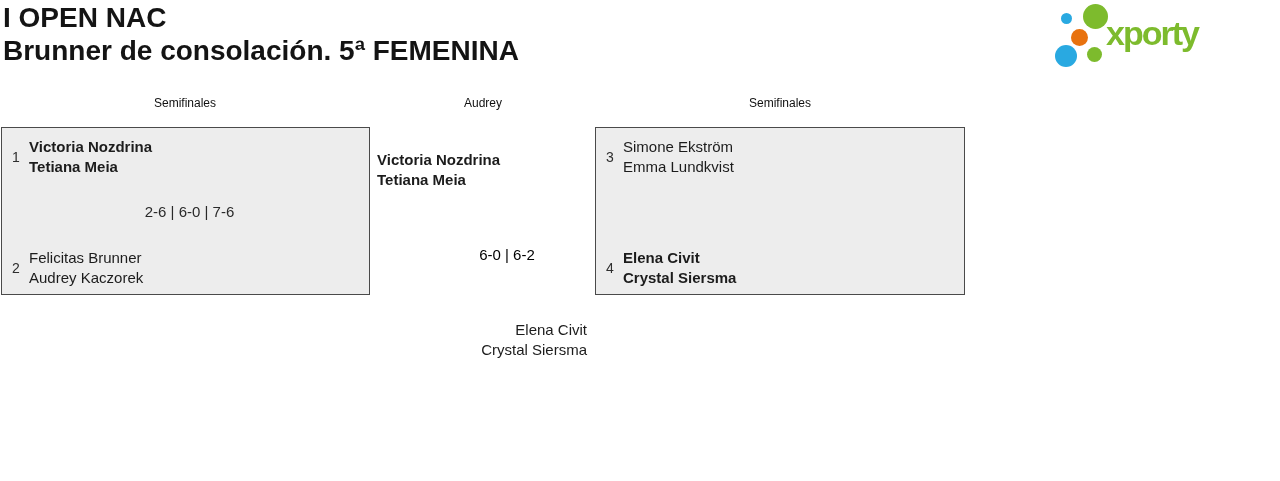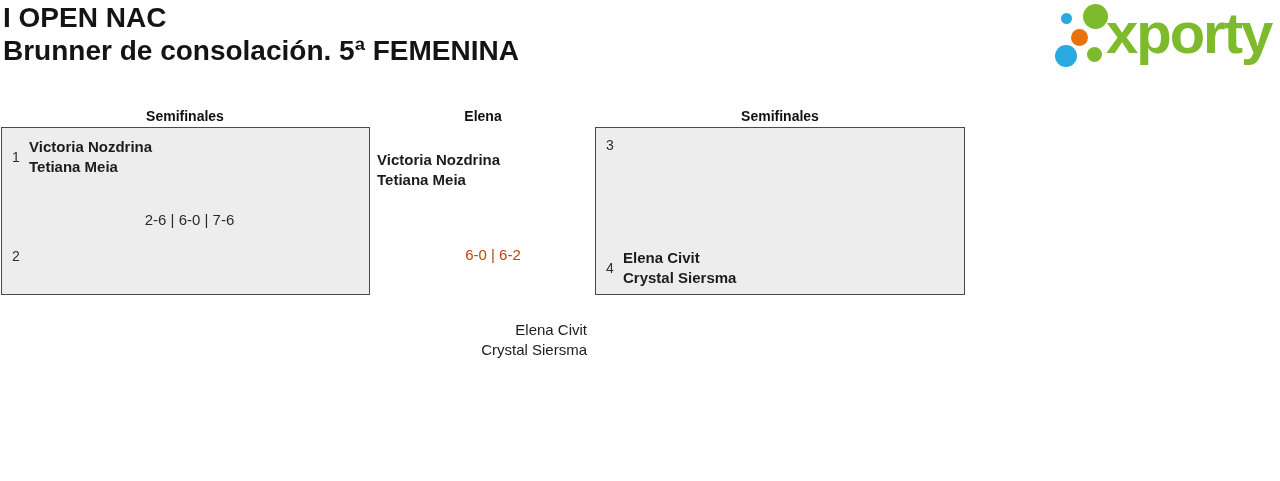--- a/index.html
+++ b/index.html
@@ -19,28 +19,28 @@
   
   .logo { position: absolute; left: 1048px; top: 0; width: 232px; height: 78px; display: block; text-decoration: none; cursor: pointer; }
   .dot { position: absolute; border-radius: 50%; }
   .dot-blue-small  { left: 13px; top: 13px; width: 11px; height: 11px; background: var(--blue, #29a9e1); }
   .dot-green-big   { left: 35px; top: 4px;  width: 25px; height: 25px; background: var(--green, #7dbb2d); }
   .dot-orange      { left: 23px; top: 29px; width: 17px; height: 17px; background: var(--orange, #e8720e); }
   .dot-blue-big    { left: 7px;  top: 45px; width: 22px; height: 22px; background: var(--blue, #29a9e1); }
   .dot-green-small { left: 39px; top: 47px; width: 15px; height: 15px; background: var(--green, #7dbb2d); }
   .logo-text {
     position: absolute; left: 58px; top: 4px;
-    font-size: 58px; line-height: 58px; font-weight: 700; letter-spacing: -2px;
+    font-size: 34px; line-height: 58px; font-weight: 700; letter-spacing: -2px;
     color: var(--green, #7dbb2d);
   }
 
   
   .round-header {
-    position: absolute; top: 108px; text-align: center;
-    font-size: 14px; font-weight: 700; color: #101010;
+    position: absolute; top: 96px; text-align: center;
+    font-size: 12px; font-weight: 400; color: #101010;
   }
   .rh-left  { left: 0;     width: 370px; }
   .rh-final { left: 370px; width: 226px; }
   .rh-right { left: 595px; width: 370px; }
 
   
   .match-box {
     position: absolute; top: 127px; height: 168px; box-sizing: border-box;
     background: #ededed; border: 1px solid #4a4a4a;
   }
@@ -49,32 +49,32 @@
 
   .team { position: absolute; left: 9px; right: 8px; display: flex; align-items: center; }
   .team-top    { top: 9px; }
   .team-bottom { top: 120px; }
   .seed { font-size: 14px; color: #2e2e2e; width: 10px; text-align: center; flex: 0 0 auto; }
   .names { margin-left: 8px; }
   .names div { font-size: 15px; line-height: 19.5px; color: #1c1c1c; white-space: nowrap; }
   .team.winner .names div { font-weight: 700; }
 
   .match-score {
-    position: absolute; left: 0; right: 0; top: 83px; text-align: center;
+    position: absolute; left: 0; right: 0; top: 75px; text-align: center;
     font-size: 15px; color: #2a2a2a; padding-left: 8px;
   }
 
   
   .final-winner {
     position: absolute; left: 377px; top: 150px;
   }
   .final-winner div { font-size: 15px; line-height: 19.5px; font-weight: 700; color: #1c1c1c; white-space: nowrap; }
   .final-score {
-    position: absolute; left: 372px; width: 226px; top: 246px; text-align: center;
-    font-size: 15px; color: #c2410c; padding-left: 8px;
+    position: absolute; left: 386px; width: 226px; top: 246px; text-align: center;
+    font-size: 15px; color: #000000; padding-left: 8px;
   }
   .final-runnerup {
     position: absolute; left: 370px; width: 217px; top: 320px; text-align: right;
   }
   .final-runnerup div { font-size: 15px; line-height: 19.5px; font-weight: 400; color: #1c1c1c; white-space: nowrap; }
 </style>
 </head>
 <body>
 
 <div class="page">
@@ -87,50 +87,58 @@
   <a class="logo">
     <span class="dot dot-blue-small"></span>
     <span class="dot dot-green-big"></span>
     <span class="dot dot-orange"></span>
     <span class="dot dot-blue-big"></span>
     <span class="dot dot-green-small"></span>
     <span class="logo-text">xporty</span>
   </a>
 
   <div class="round-header rh-left">Semifinales</div>
-  <div class="round-header rh-final">Elena</div>
+  <div class="round-header rh-final">Audrey</div>
   <div class="round-header rh-right">Semifinales</div>
 
   <div class="match-box box-left">
     <div class="team team-top winner">
       <span class="seed">1</span>
       <span class="names">
         <div>Victoria Nozdrina</div>
         <div>Tetiana Meia</div>
       </span>
     </div>
     <div class="match-score">2-6 | 6-0 | 7-6</div>
     <div class="team team-bottom">
       <span class="seed">2</span>
+      <span class="names">
+        <div>Felicitas Brunner</div>
+        <div>Audrey Kaczorek</div>
+      </span>
     </div>
   </div>
 
   <div class="final-winner">
     <div>Victoria Nozdrina</div>
     <div>Tetiana Meia</div>
   </div>
   <div class="final-score">6-0 | 6-2</div>
   <div class="final-runnerup">
     <div>Elena Civit</div>
     <div>Crystal Siersma</div>
   </div>
 
   <div class="match-box box-right">
     <div class="team team-top">
       <span class="seed">3</span>
+      <span class="names">
+        <div>Simone Ekström</div>
+        <div>Emma Lundkvist</div>
+      </span>
     </div>
     <div class="team team-bottom winner">
       <span class="seed">4</span>
       <span class="names">
         <div>Elena Civit</div>
         <div>Crystal Siersma</div>
       </span>
     </div>
   </div>
 

